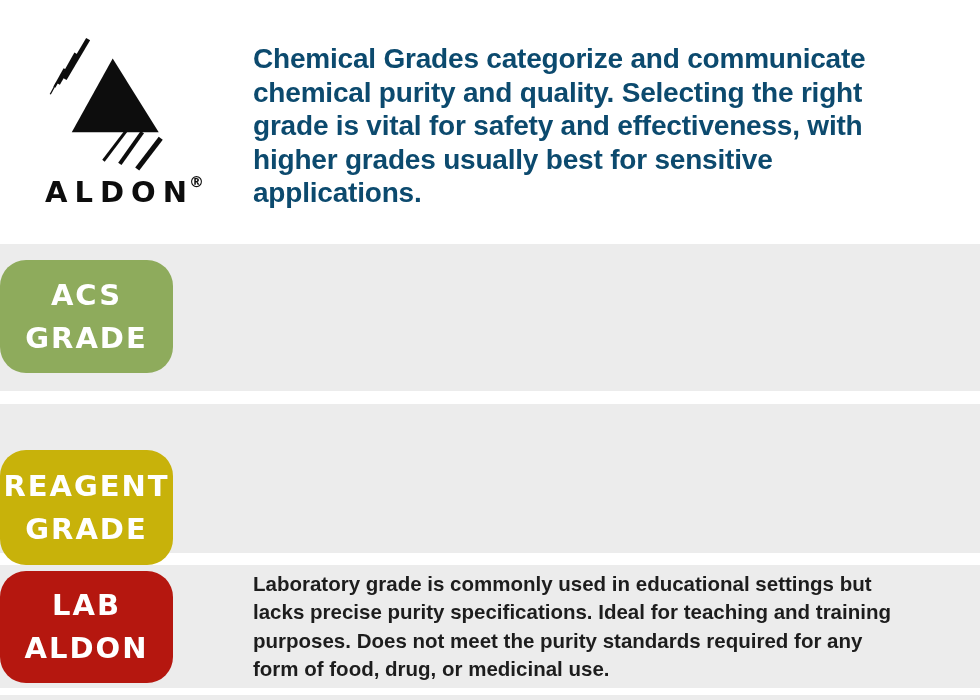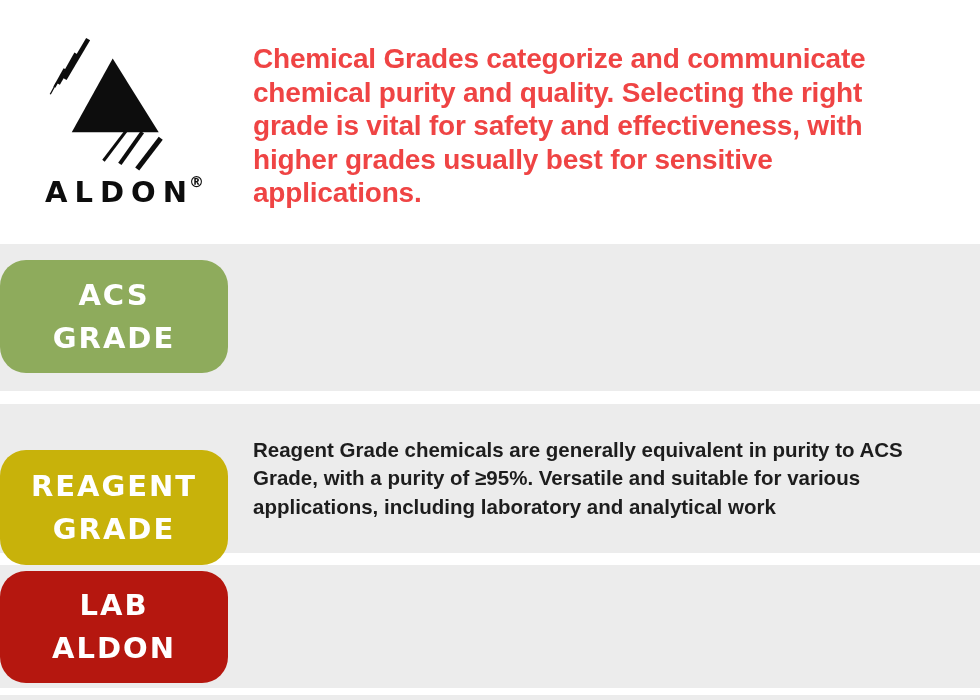--- a/index.html
+++ b/index.html
@@ -34,21 +34,21 @@
     letter-spacing:-0.2px;
   }
 
   
   .grade-row { position:relative; display:flex; align-items:center; }
   .row-acs     { height:147px; }
   .row-reagent { height:149px; margin-top:13px; }
   .row-lab     { height:123px; margin-top:12px; }
 
   .badge {
-    position:absolute; left:0; width:228px;
+    position:absolute; left:0; width:173px;
     border-radius:26px;
     display:flex; align-items:center; justify-content:center;
     text-align:center;
   }
   .badge-acs     { top:16px; height:113px; }
   .badge-reagent { top:18px; height:115px;margin-top:28px; }
   .badge-lab     { top:6px;  height:112px; }
 
   .badge-label {
     font-family:"DejaVu Sans", sans-serif;
@@ -82,45 +82,46 @@
 
       <polygon points="66,22 26,94 111,94" fill="#0d0d0d"></polygon>
 
       <line x1="79" y1="93" x2="57" y2="122" stroke="#0d0d0d" stroke-width="3"></line>
       <line x1="95" y1="94" x2="73" y2="125" stroke="#0d0d0d" stroke-width="4"></line>
       <line x1="113" y1="100" x2="90" y2="130" stroke="#0d0d0d" stroke-width="5"></line>
     </svg>
     <div class="wordmark"><span>ALDON</span><span class="regmark">®</span></div>
   </div>
 
-  <div class="intro" style="color: #ef4444;">Chemical Grades categorize and communicate
+  <div class="intro" style="color: #0c4a6e;">Chemical Grades categorize and communicate
 chemical purity and quality. Selecting the right
 grade is vital for safety and effectiveness, with
 higher grades usually best for sensitive
 applications.</div>
 </div>
 
 <div class="grade-row row-acs" style="background-color: rgb(236, 236, 236);">
   <div class="badge badge-acs" style="background-color: rgb(142, 171, 92);">
     <div class="badge-label">ACS
 GRADE</div>
   </div>
 </div>
 
 <div class="grade-row row-reagent" style="background-color: rgb(236, 236, 236);">
   <div class="badge badge-reagent" style="background-color: rgb(200, 178, 10);">
     <div class="badge-label">REAGENT
 GRADE</div>
   </div>
-  <div class="desc">Reagent Grade chemicals are generally equivalent in purity to ACS
-Grade, with a purity of ≥95%. Versatile and suitable for various
-applications, including laboratory and analytical work</div>
 </div>
 
 <div class="grade-row row-lab" style="background-color: rgb(236, 236, 236);">
   <div class="badge badge-lab" style="background-color: rgb(181, 23, 15);">
     <div class="badge-label">LAB
 ALDON</div>
   </div>
+  <div class="desc">Laboratory grade is commonly used in educational settings but
+lacks precise purity specifications. Ideal for teaching and training
+purposes. Does not meet the purity standards required for any
+form of food, drug, or medicinal use.</div>
 </div>
 
 <div class="bottom-gap"></div>
 <div class="stub-row" style="background-color: rgb(236, 236, 236);"></div>
 
 </body></html>

